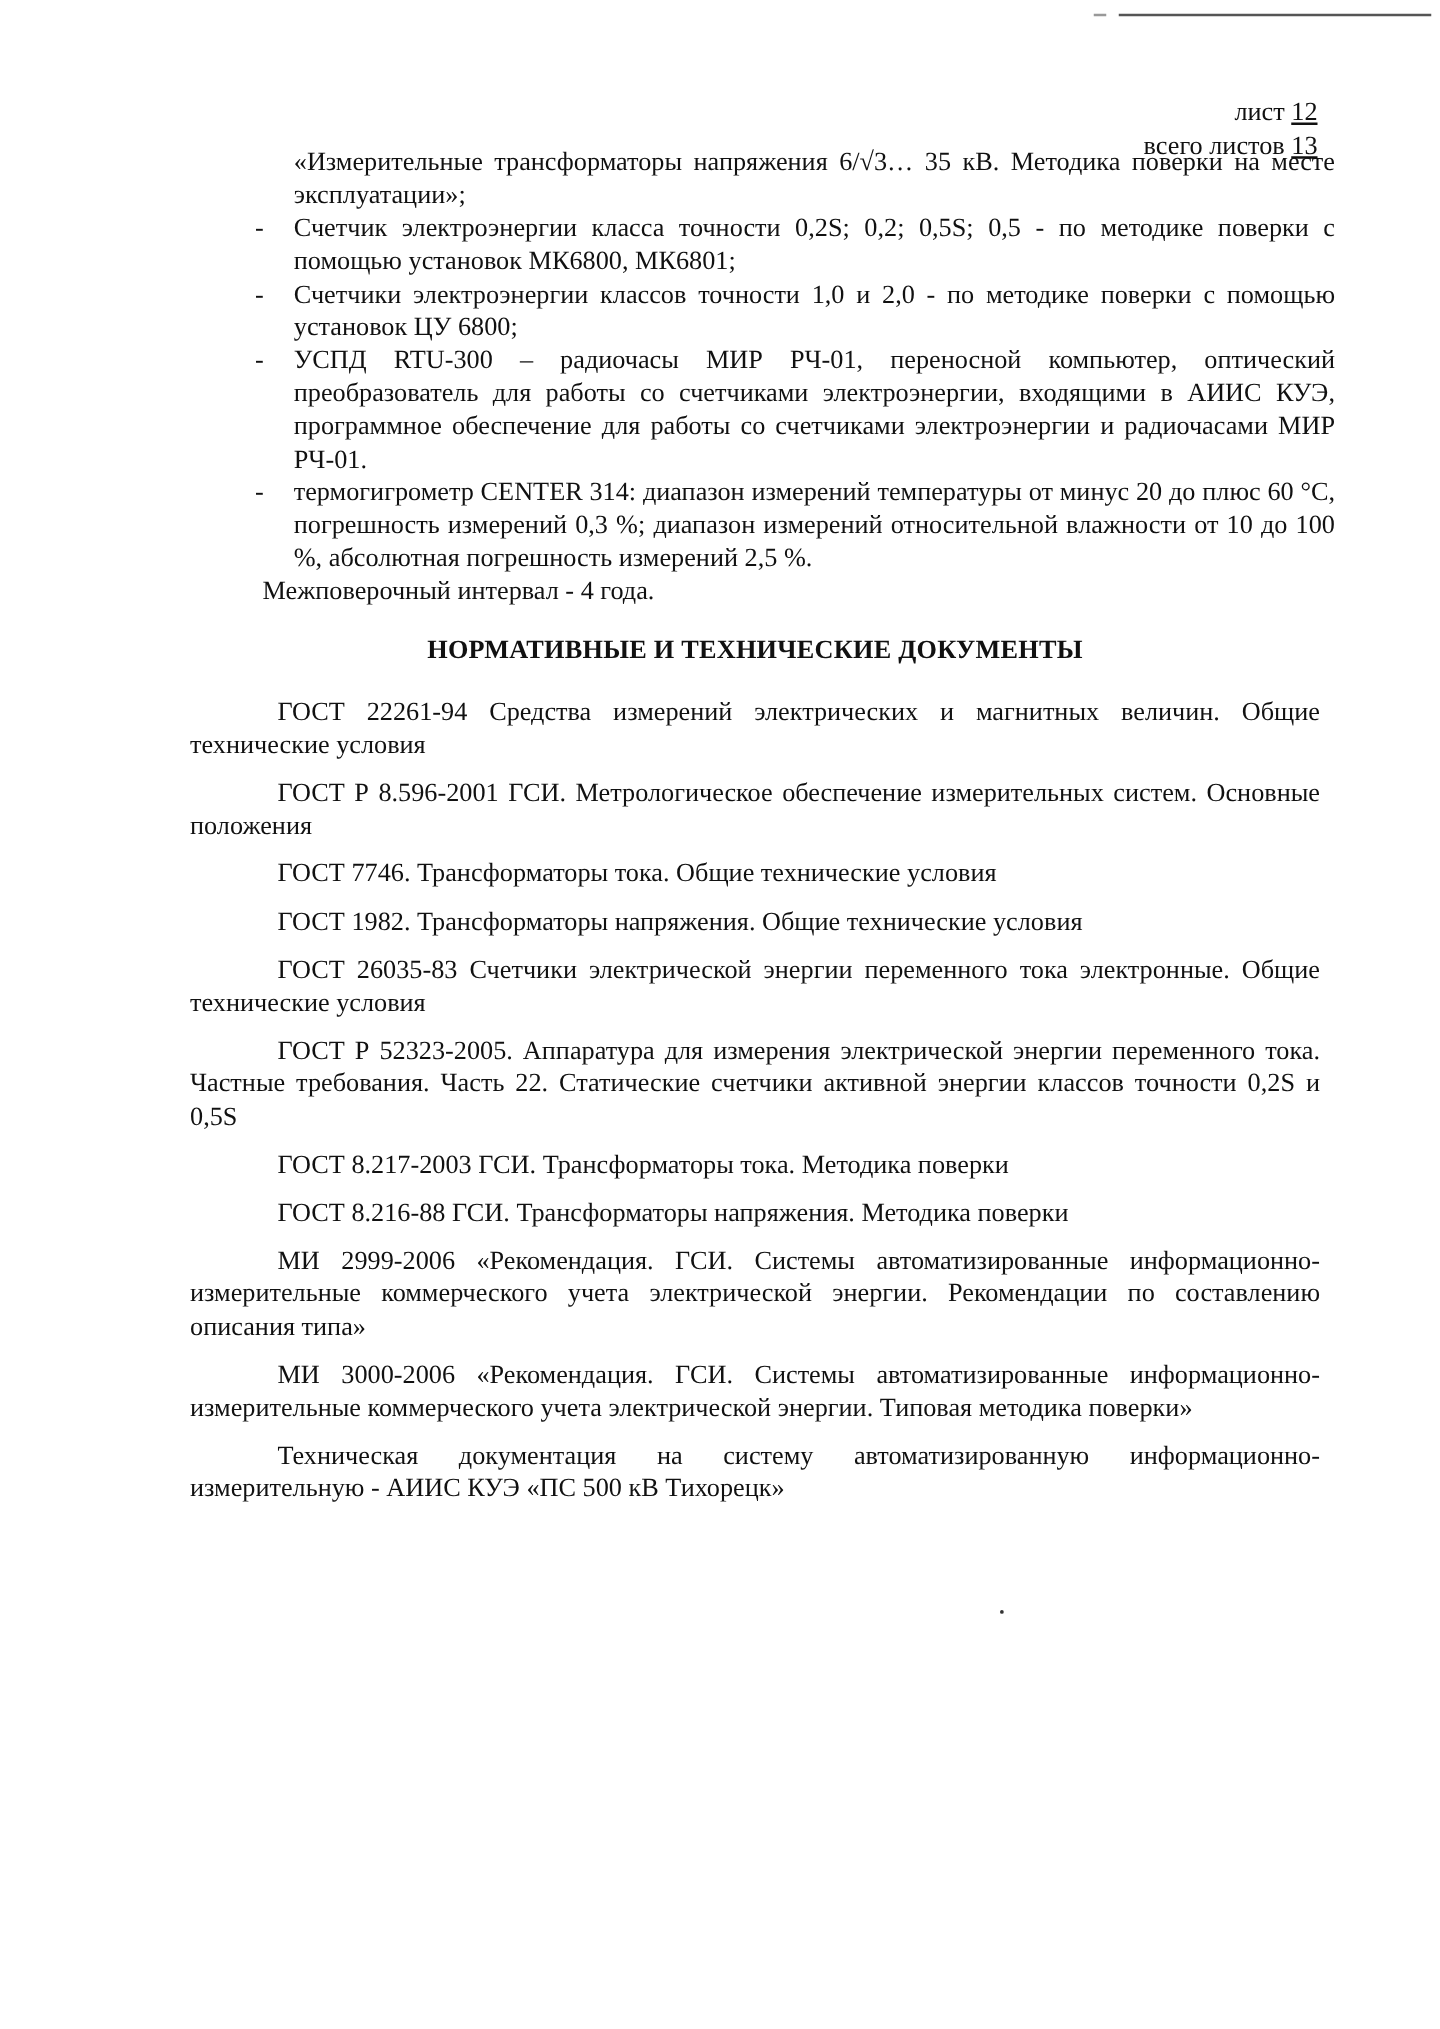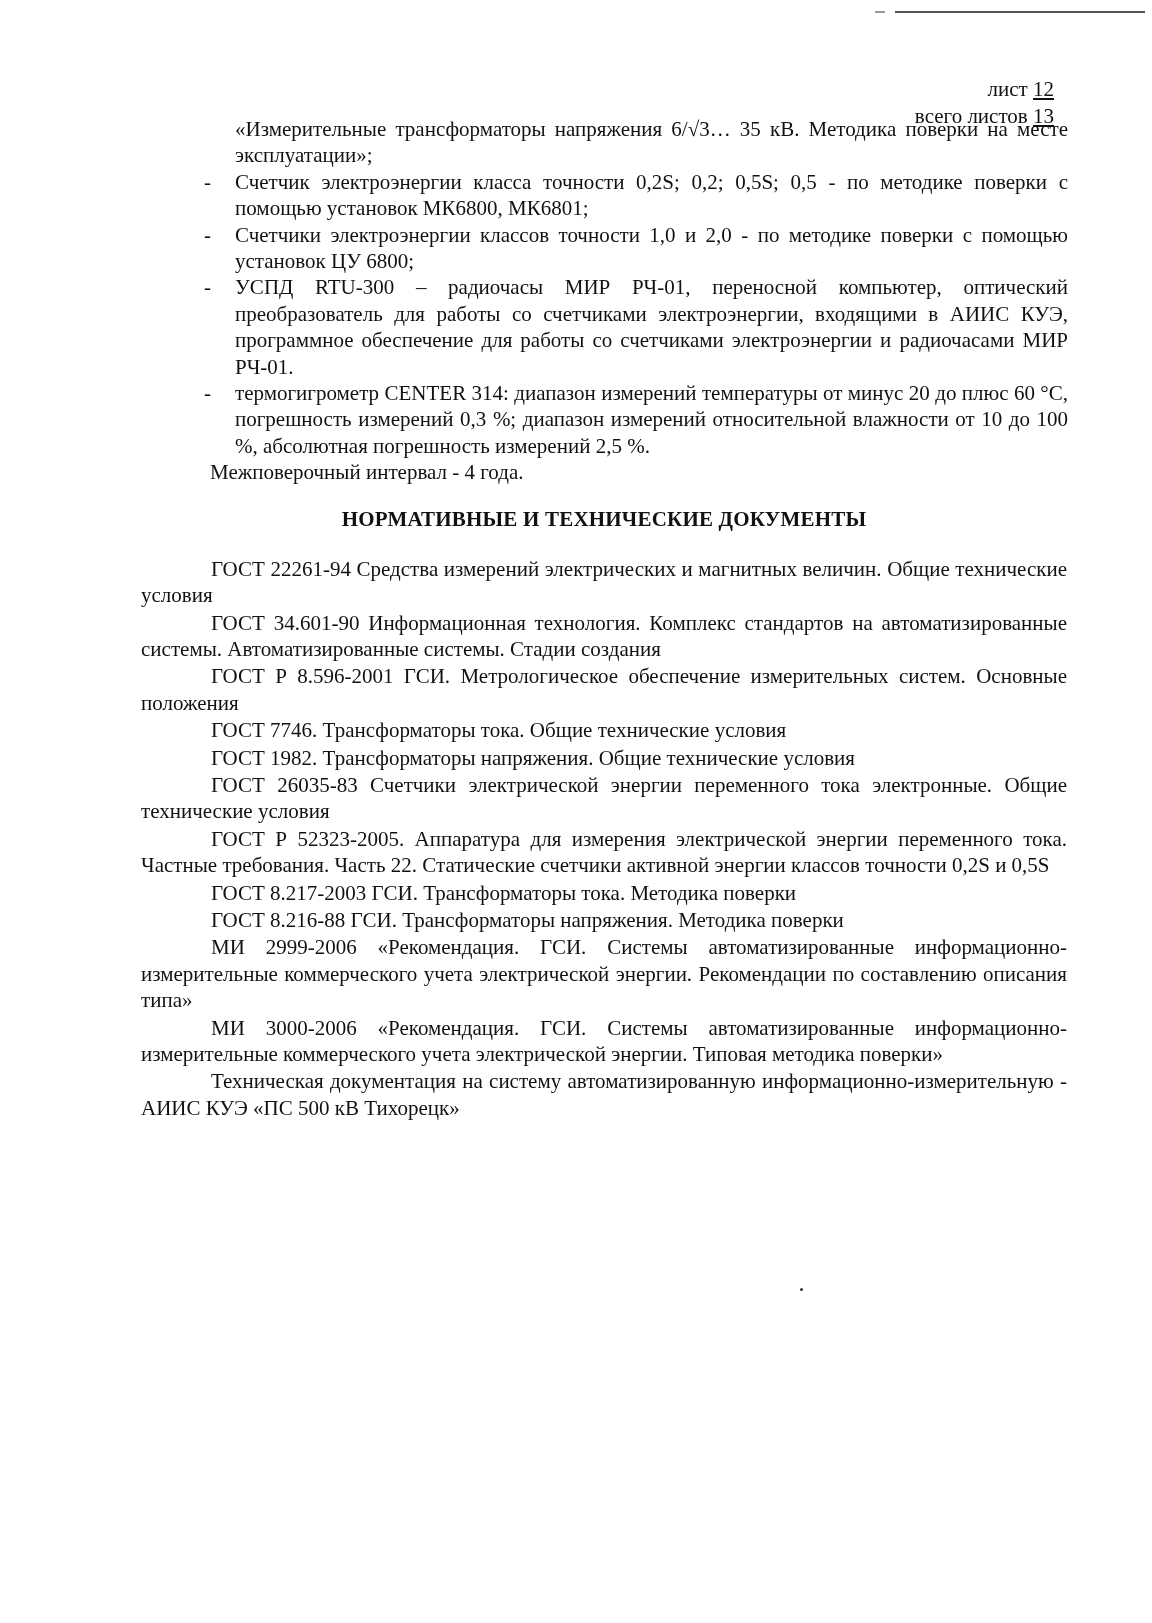--- a/index.html
+++ b/index.html
@@ -10,21 +10,21 @@
             font-size: 21px; line-height: 27px; }
   .header .num { text-decoration: underline; }
   .content { position: absolute; left: 140px; top: 116px; width: 928px;
              font-size: 21px; line-height: 26.4px; }
   .item { position: relative; padding-left: 95px; text-align: justify; text-align-last: left; }
   .item .dash { position: absolute; left: 64px; top: 0; }
   .cont { padding-left: 95px; text-align: justify; }
   .plain { padding-left: 70px; }
   h2 { font-size: 21px; font-weight: bold; text-align: center; margin: 20px 0 24px 0;
        line-height: 26px; letter-spacing: 0.2px; }
-  .doc { text-indent: 70px; text-align: justify; text-align-last: left; margin: 1px; }
+  .doc { text-indent: 70px; text-align: justify; text-align-last: left; margin: 12px; }
   .stray-dot { position: absolute; left: 800px; top: 1288px; width: 3px; height: 3px; background: #333; border-radius: 50%; }
 </style>
 </head>
 <body>
 
 <div class="scan-line" style="left:895px;width:250px;"></div>
 <div class="scan-line" style="left:875px;width:10px;background:#999;"></div>
 
 <div class="header">
   <div>
@@ -55,21 +55,20 @@
   <div class="item">
     <span class="dash">-</span>
     <span>термогигрометр CENTER 314: диапазон измерений температуры от минус 20 до плюс 60 °С, погрешность измерений 0,3 %; диапазон измерений относительной влажности от 10 до 100 %, абсолютная погрешность измерений 2,5 %.</span>
   </div>
 
   <div class="plain">Межповерочный интервал - 4 года.</div>
 
   <h2>НОРМАТИВНЫЕ И ТЕХНИЧЕСКИЕ ДОКУМЕНТЫ</h2>
 
   <p class="doc">ГОСТ 22261-94 Средства измерений электрических и магнитных величин. Общие технические условия</p>
-  <p class="doc">ГОСТ 34.601-90 Информационная технология. Комплекс стандартов на автоматизированные системы. Автоматизированные системы. Стадии создания</p>
   <p class="doc">ГОСТ Р 8.596-2001 ГСИ. Метрологическое обеспечение измерительных систем. Основные положения</p>
   <p class="doc">ГОСТ 7746. Трансформаторы тока. Общие технические условия</p>
   <p class="doc">ГОСТ 1982. Трансформаторы напряжения. Общие технические условия</p>
   <p class="doc">ГОСТ 26035-83 Счетчики электрической энергии переменного тока электронные. Общие технические условия</p>
   <p class="doc">ГОСТ Р 52323-2005. Аппаратура для измерения электрической энергии переменного тока. Частные требования. Часть 22. Статические счетчики активной энергии классов точности 0,2S и 0,5S</p>
   <p class="doc">ГОСТ 8.217-2003 ГСИ. Трансформаторы тока. Методика поверки</p>
   <p class="doc">ГОСТ 8.216-88 ГСИ. Трансформаторы напряжения. Методика поверки</p>
   <p class="doc">МИ 2999-2006 «Рекомендация. ГСИ. Системы автоматизированные информационно-измерительные коммерческого учета электрической энергии. Рекомендации по составлению описания типа»</p>
   <p class="doc">МИ 3000-2006 «Рекомендация. ГСИ. Системы автоматизированные информационно-измерительные коммерческого учета электрической энергии. Типовая методика поверки»</p>
   <p class="doc">Техническая документация на систему автоматизированную информационно-измерительную - АИИС КУЭ «ПС 500 кВ Тихорецк»</p>

